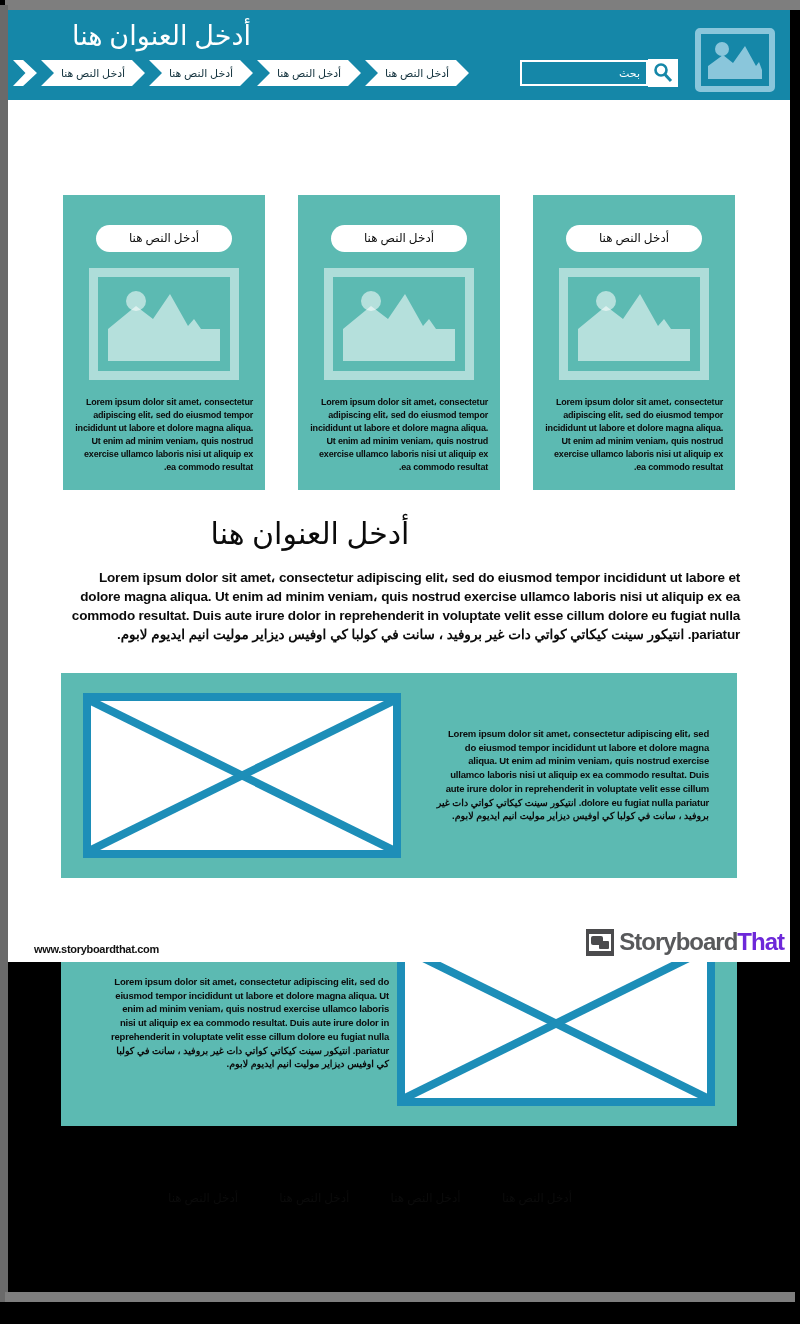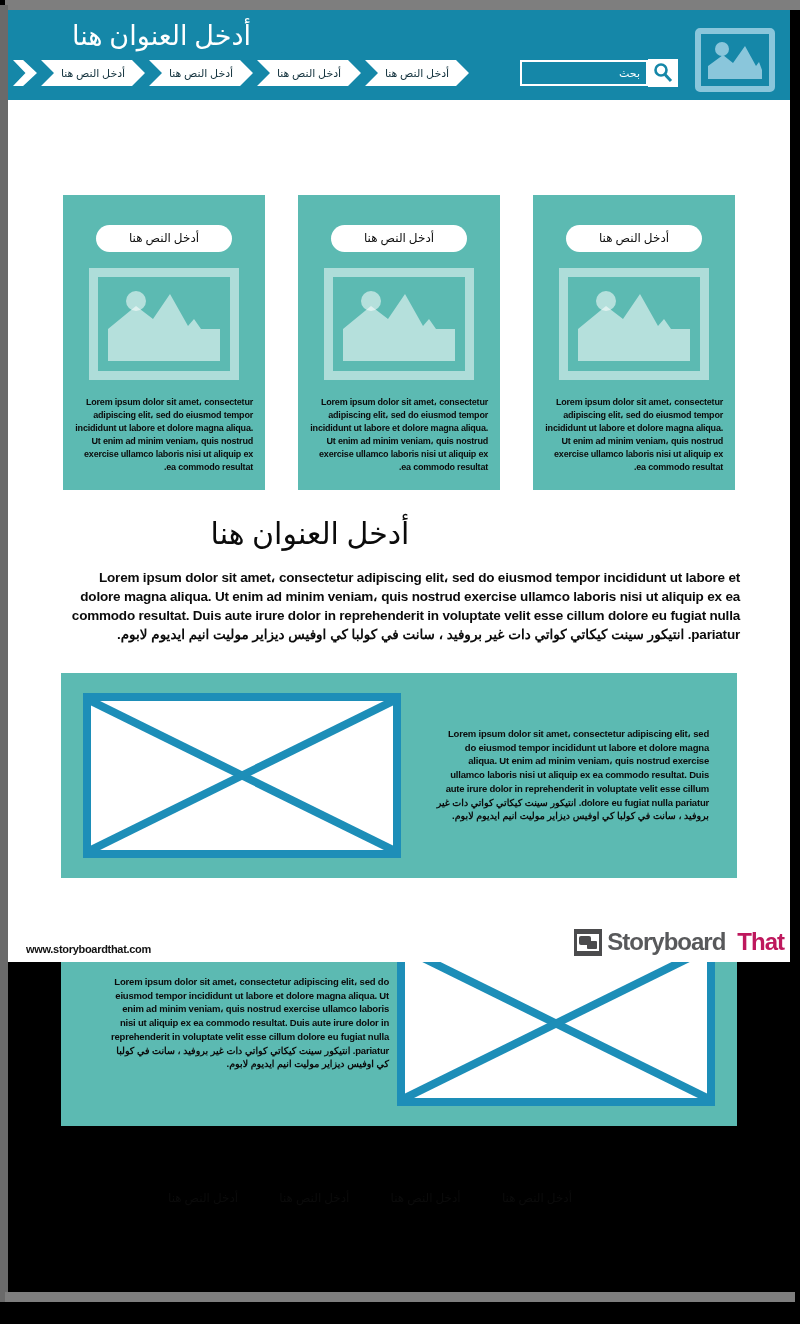--- a/index.html
+++ b/index.html
@@ -61,30 +61,30 @@
   .feature.reverse .xbox { order:2; margin-left:auto; }
   .feature.reverse .feature-text { order:1; margin-left:24px; width:282px; }
 
   
   .footer-nav { margin:65px 0 0 160px; width:404px; display:flex; flex-direction:row-reverse;
                 justify-content:space-between; }
   .footer-link { font-size:12px; color:#0b0b0b; direction:rtl;
                  font-family:"Liberation Serif","DejaVu Sans",serif; cursor:pointer; }
 
   
-  .footer-bar { position:absolute; bottom:0; left:8px; right:0; height:42px; background:#fff;text-align:center; }
+  .footer-bar { position:absolute; bottom:0; left:16px; right:0; height:42px; background:#fff;text-align:center; }
   .site-url { position:absolute; left:10px; bottom:7px; font-size:11px; font-weight:bold; color:#111;
               letter-spacing:-0.3px; }
   .brand { position:absolute; right:6px; bottom:6px; display:flex; align-items:center; gap:5px; }
   .brand-icon { width:28px; height:27px; background:#4b4b4d; position:relative; }
   .brand-icon .cell { position:absolute; left:3px; right:3px; top:5px; bottom:5px; background:#fff; }
   .brand-icon .b1 { position:absolute; left:2px; top:2px; width:12px; height:9px; background:#4b4b4d; border-radius:2px; }
   .brand-icon .b2 { position:absolute; right:2px; bottom:2px; width:10px; height:8px; background:#4b4b4d; border-radius:1px; }
   .brand-text { font-size:24px; font-weight:bold; letter-spacing:-1px; color:#58595b; }
-  .brand-text .that { color:#be185d;margin-left:12px; }
+  .brand-text .that { color:#6d28d9; }
 </style>
 </head>
 <body>
 
 <div class="frame-top"></div>
 <div class="frame-left"></div>
 <div class="frame-bottom"></div>
 
 <div class="page">
 

